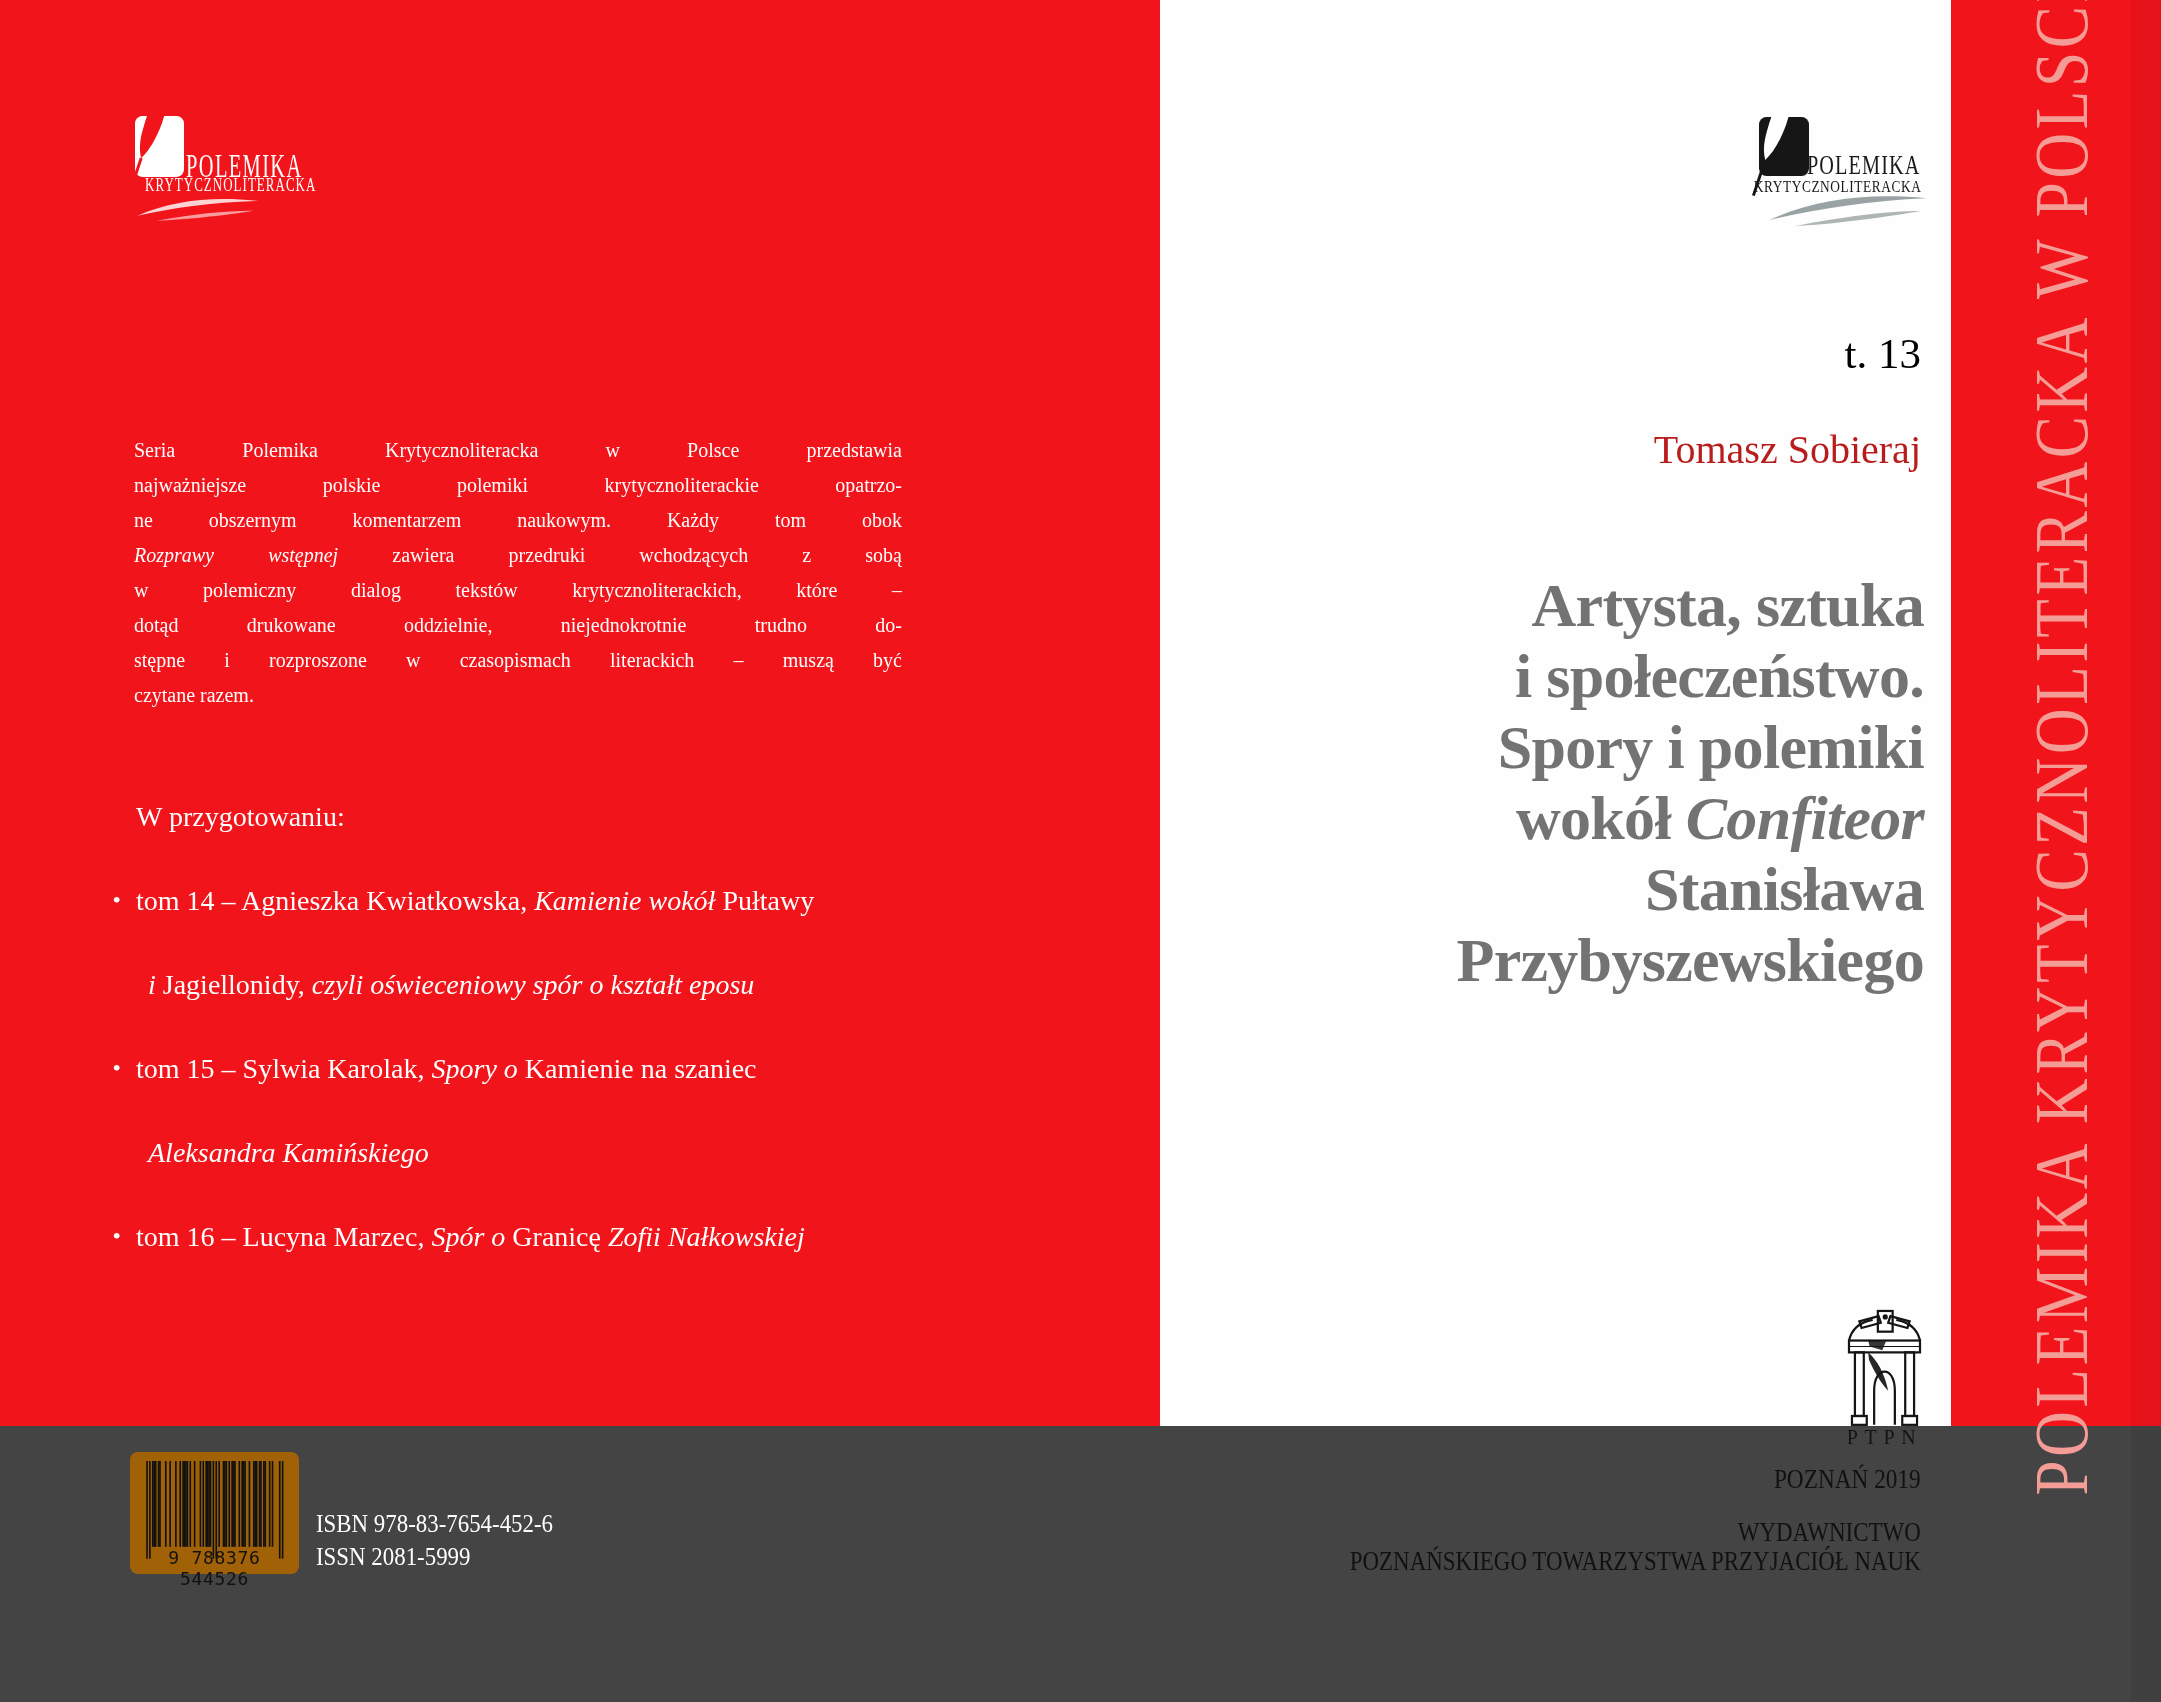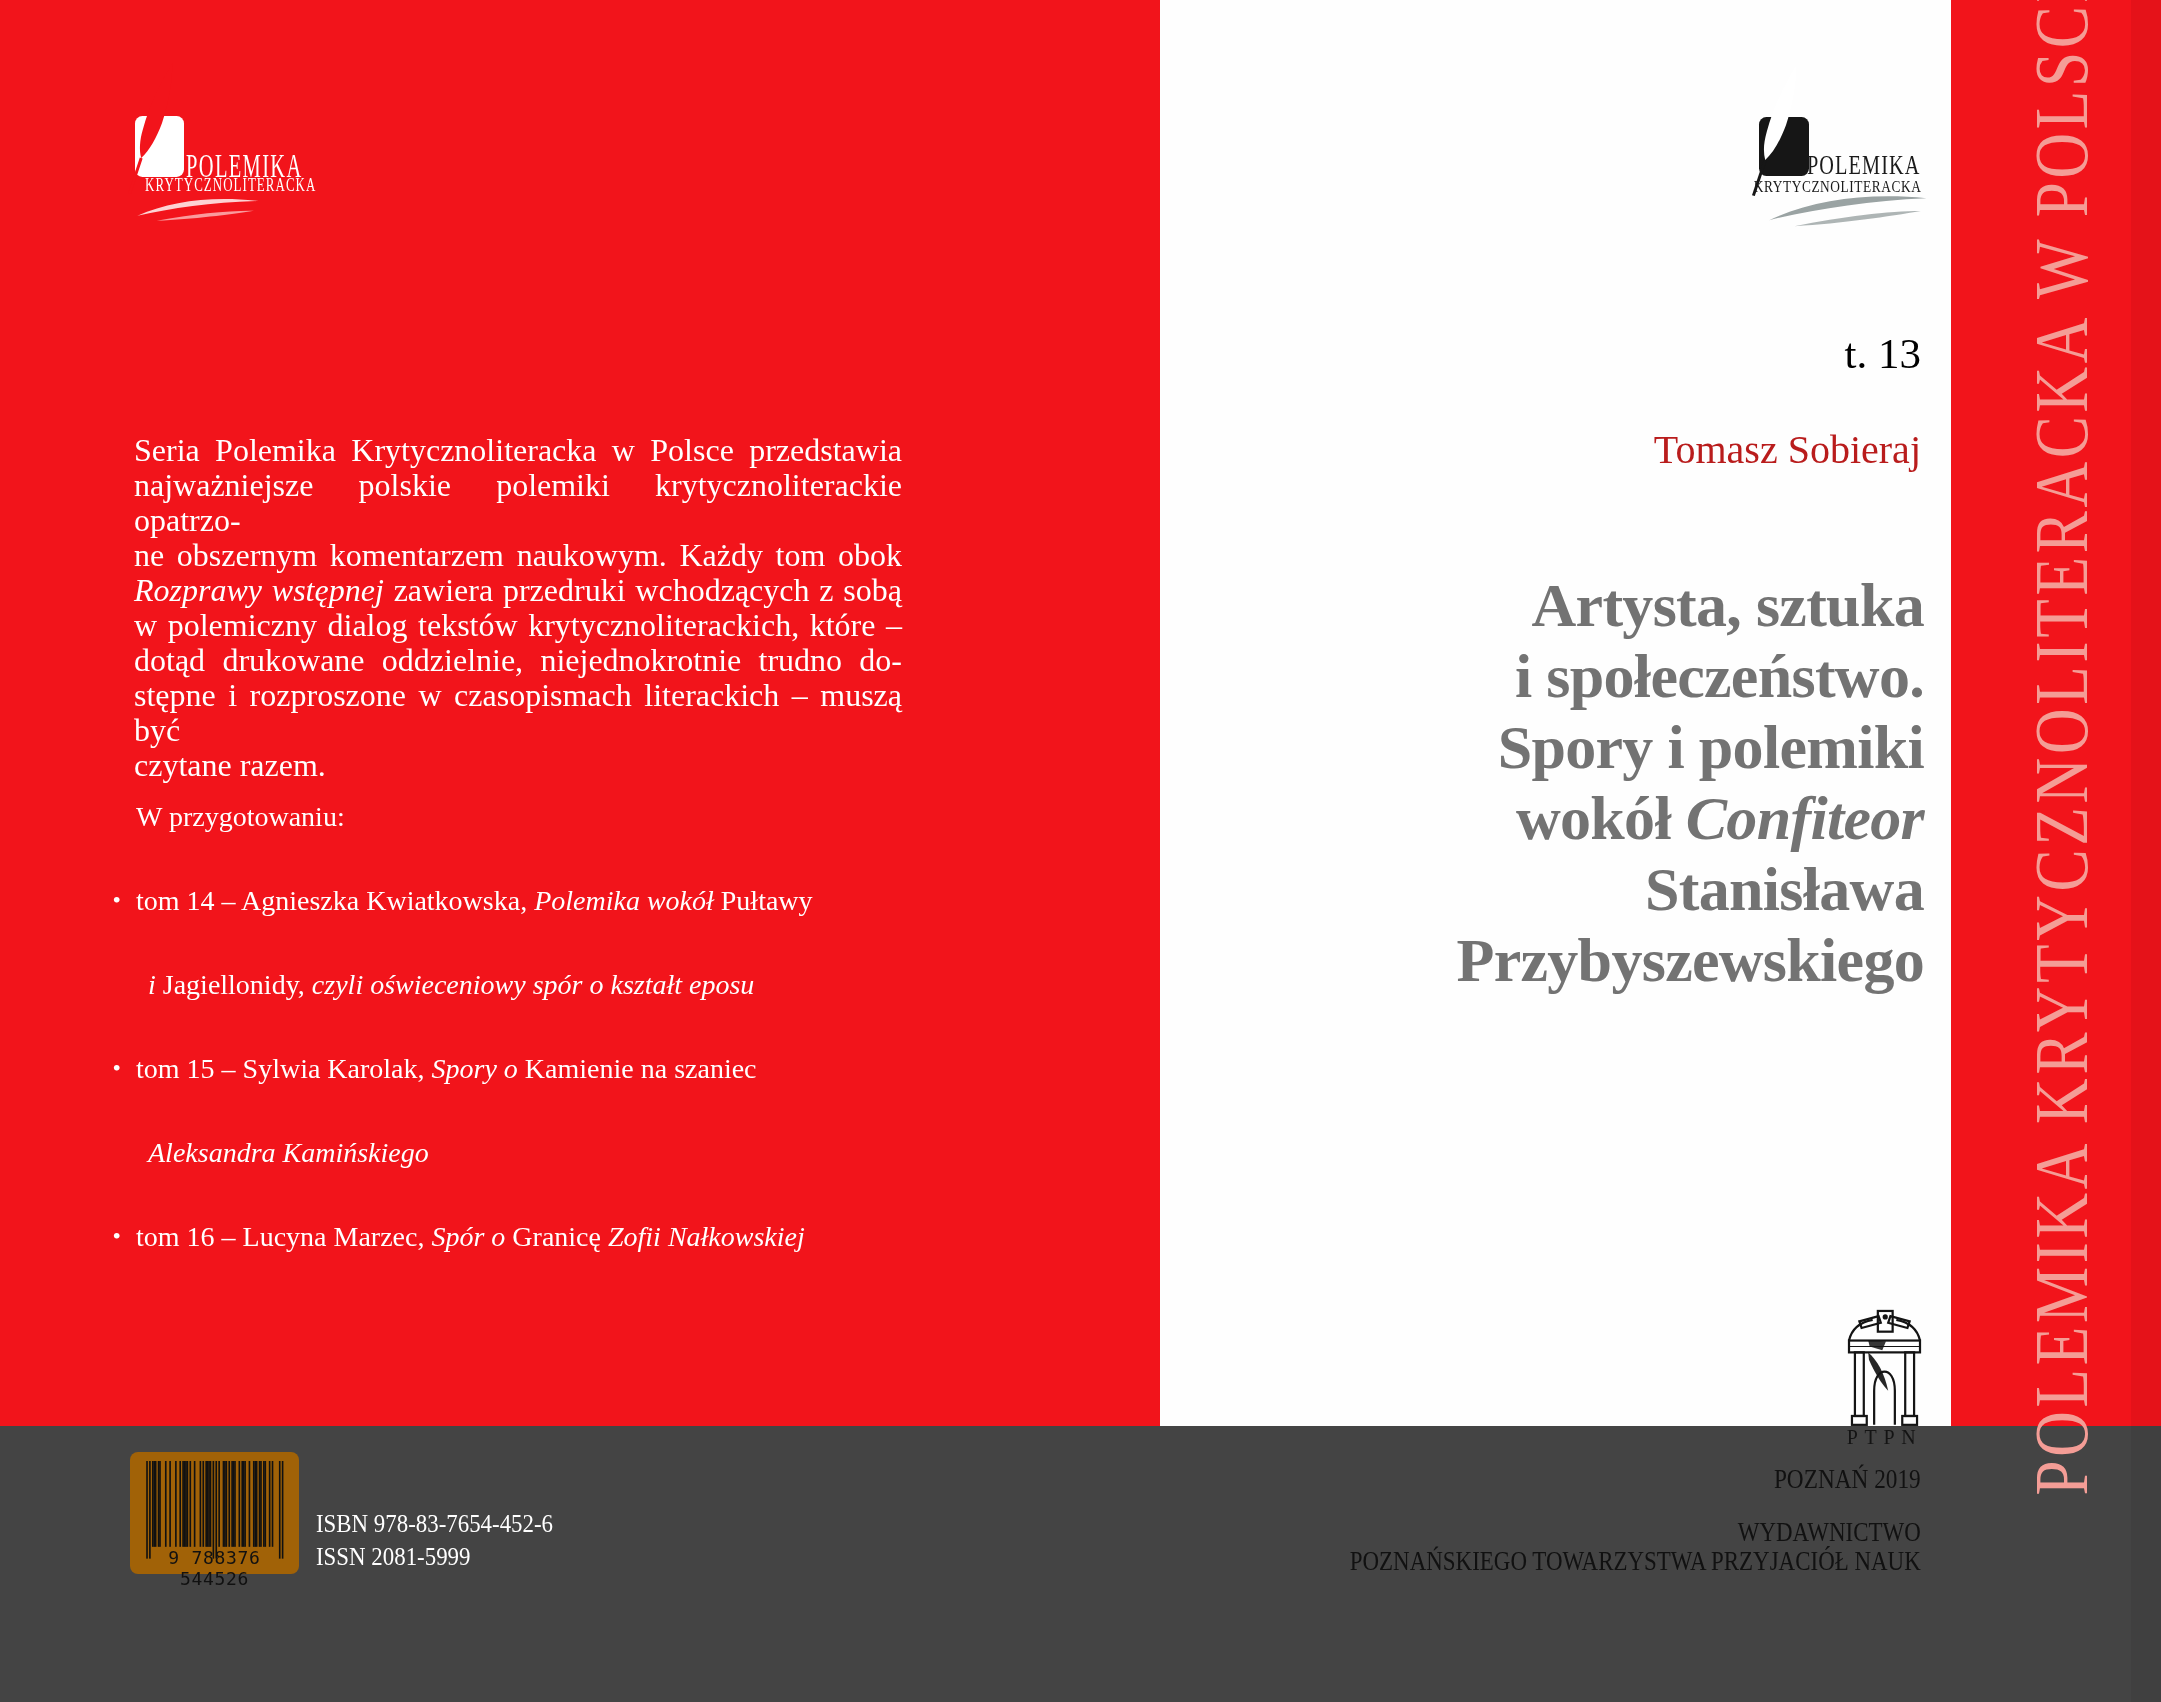--- a/index.html
+++ b/index.html
@@ -26,21 +26,21 @@
   .front-cover .logo-title{right:30px;top:150px;font-size:27.4px;letter-spacing:1.5px;color:#1a1a1a;transform:scaleX(.74);transform-origin:right top;}
   .logo-sub{position:absolute;white-space:nowrap;}
   .back-cover .logo-sub{left:145px;top:175px;font-size:18.5px;letter-spacing:1.5px;color:#fff;transform:scaleX(.70);transform-origin:left top;}
   .front-cover .logo-sub{right:30px;top:177px;font-size:16.3px;letter-spacing:0.7px;color:#1a1a1a;transform:scaleX(.82);transform-origin:right top;}
   .swoosh-svg{position:absolute;overflow:visible;}
   .back-cover .swoosh-svg{left:135px;top:190px;width:126px;height:39px;transform:rotate(-4deg);}
   .front-cover .swoosh-svg{left:601px;top:190px;width:174px;height:41px;transform:rotate(-5deg);}
 
   
   .paragraph{position:absolute;left:134px;top:433px;width:768px;color:#fff;}
-  .par-line{font-size:32px;line-height:35px;text-align:justify;text-align-last:justify;}
+  .par-line{font-size:20px;line-height:35px;text-align:justify;text-align-last:justify;}
   .par-line.last{text-align-last:left;}
   .list{position:absolute;left:111px;top:751px;width:875px;color:#fff;}
   .list-line{position:relative;padding-left:25px;font-size:28px;line-height:36px;white-space:nowrap;margin-top:48px;}
   .list-line.indent{padding-left:37px;}
   .list-line .bullet{position:absolute;left:1.5px;top:-1.5px;font-size:24px;}
 
   .barcode-box{position:absolute;left:130px;top:1452px;width:169px;height:122px;background:#a16207;border-radius:8px;}
   .barcode-svg{position:absolute;left:15.6px;top:9px;}
   .barcode-digits{position:absolute;left:0;right:0;top:95px;text-align:center;
     font-family:"DejaVu Sans Mono","Liberation Mono",monospace;font-size:18px;letter-spacing:0.7px;color:#111;}
@@ -93,21 +93,21 @@
         <div class="par-line">ne obszernym komentarzem naukowym. Każdy tom obok</div>
         <div class="par-line"><i>Rozprawy wstępnej</i> zawiera przedruki wchodzących z sobą</div>
         <div class="par-line">w polemiczny dialog tekstów krytycznoliterackich, które –</div>
         <div class="par-line">dotąd drukowane oddzielnie, niejednokrotnie trudno do-</div>
         <div class="par-line">stępne i rozproszone w czasopismach literackich – muszą być</div>
         <div class="par-line last">czytane razem.</div>
       </div>
 
     <div class="list">
         <div class="list-line"><span>W przygotowaniu:</span></div>
-        <div class="list-line"><span class="bullet">•</span><span>tom 14 – Agnieszka Kwiatkowska, <i>Polemika wokół</i> Pułtawy</span></div>
+        <div class="list-line"><span class="bullet">•</span><span>tom 14 – Agnieszka Kwiatkowska, <i>Kamienie wokół</i> Pułtawy</span></div>
         <div class="list-line indent"><span><i>i</i> Jagiellonidy, <i>czyli oświeceniowy spór o kształt eposu</i></span></div>
         <div class="list-line"><span class="bullet">•</span><span>tom 15 – Sylwia Karolak, <i>Spory o</i> Kamienie na szaniec</span></div>
         <div class="list-line indent"><span><i>Aleksandra Kamińskiego</i></span></div>
         <div class="list-line"><span class="bullet">•</span><span>tom 16 – Lucyna Marzec, <i>Spór o</i> Granicę <i>Zofii Nałkowskiej</i></span></div>
       </div>
 
     <div class="barcode-box">
       <svg class="barcode-svg" id="barcode-svg" width="138" height="108" viewBox="0 0 186 146">
           <rect x="0.00" y="0" width="2.20" height="132" fill="#111"></rect>
           <rect x="3.90" y="0" width="2.20" height="132" fill="#111"></rect>

